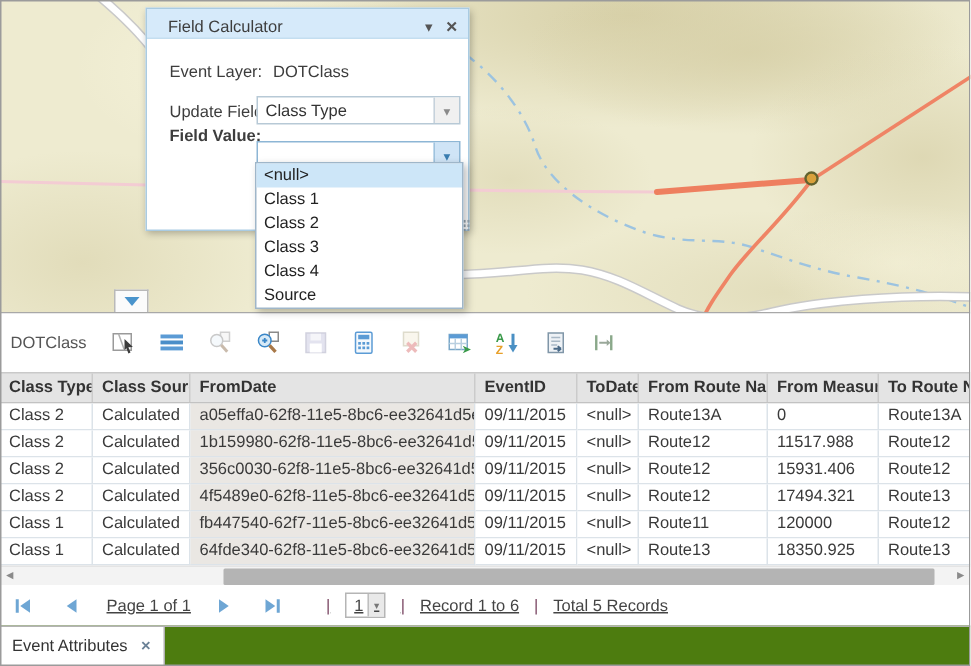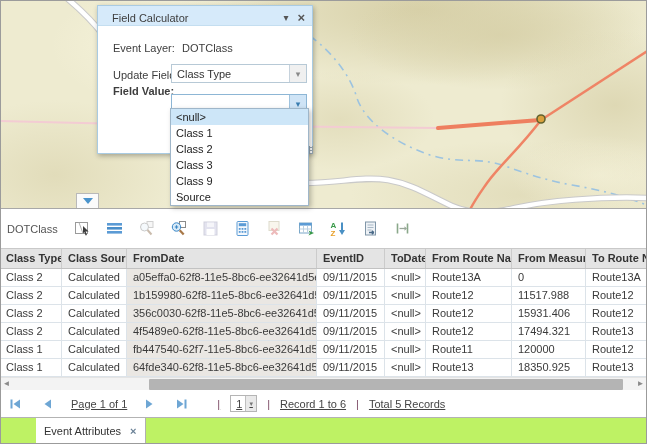--- a/index.html
+++ b/index.html
@@ -87,21 +87,21 @@
 
   .pager { height:27px; display:flex; align-items:center; padding-left:9px; background:#fff; color:#444;text-decoration:underline; }
   .nav-btn { display:inline-flex; margin-right:19px; cursor:pointer; }
   .nav-btn svg { width:13px; height:12px; }
   .page-label { margin:0 16px 0 -2px; }
   .pager-sep { color:#7d4a66; margin:0 10px; }
   .page-size { width:27px; height:17px; border:1px solid #b5b5b5; display:flex; align-items:stretch; background:#fff; cursor:pointer; }
   .page-size-value { flex:1; padding:2px 0 0 5px; }
   .page-size-arrow { width:11px; background:#e9e9e9; border-left:1px solid #bfbfbf; display:flex; align-items:center; justify-content:center; font-size:7px; color:#777; }
 
-  .tabbar { height:27px; border-top:1px solid #b3b3b3; background:#bef264; display:flex;padding-left:36px; }
+  .tabbar { height:27px; border-top:1px solid #b3b3b3; background:#4d7c0f; display:flex; }
   .tab { height:100%; background:#fff; border-right:1px solid #b0b0b0; display:flex; align-items:center; padding:0 9px 0 8px; gap:9px; cursor:pointer; }
   .tab-label { color:#333; }
   .tab-close { color:#6a8196; font-size:11px; font-weight:bold; line-height:1; cursor:pointer; }
 </style>
 </head>
 <body>
 
 <div class="app">
 
   <div class="map">
@@ -162,21 +162,21 @@
       <span class="combo-arrow">▾</span>
     </div>
     <div class="resize-grip"></div>
   </div>
 
   <div class="option-list">
     <div class="option-item selected">&lt;null&gt;</div>
     <div class="option-item">Class 1</div>
     <div class="option-item">Class 2</div>
     <div class="option-item">Class 3</div>
-    <div class="option-item">Class 9</div>
+    <div class="option-item">Class 4</div>
     <div class="option-item">Source</div>
   </div>
 
   <div class="collapse-tab">
     <span class="collapse-arrow"></span>
   </div>
 
   <div class="panel">
 
     <div class="toolbar">

